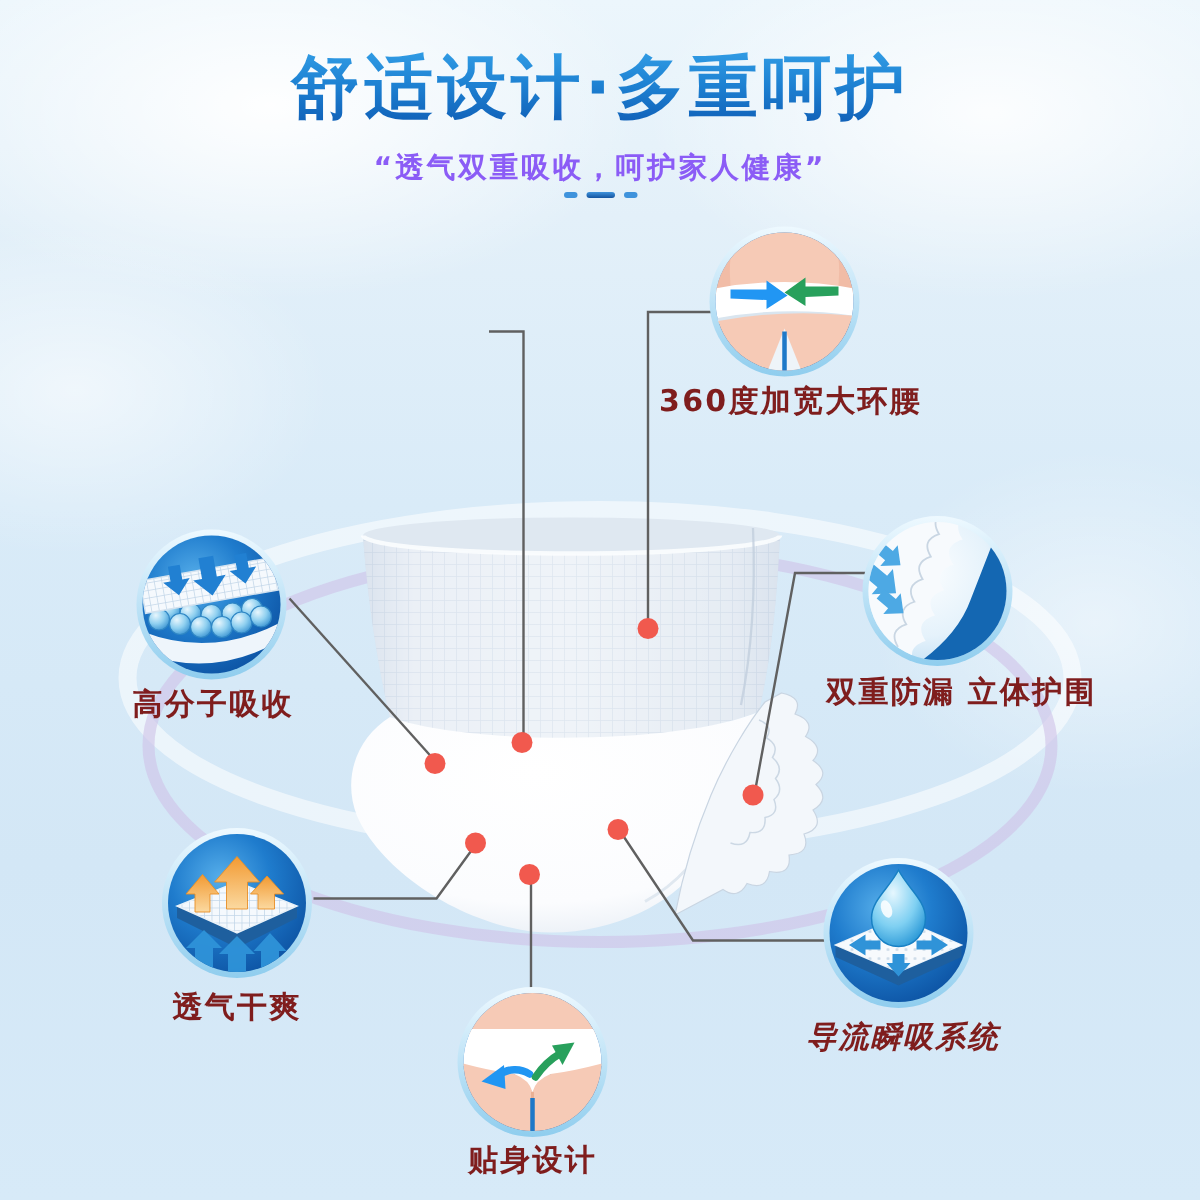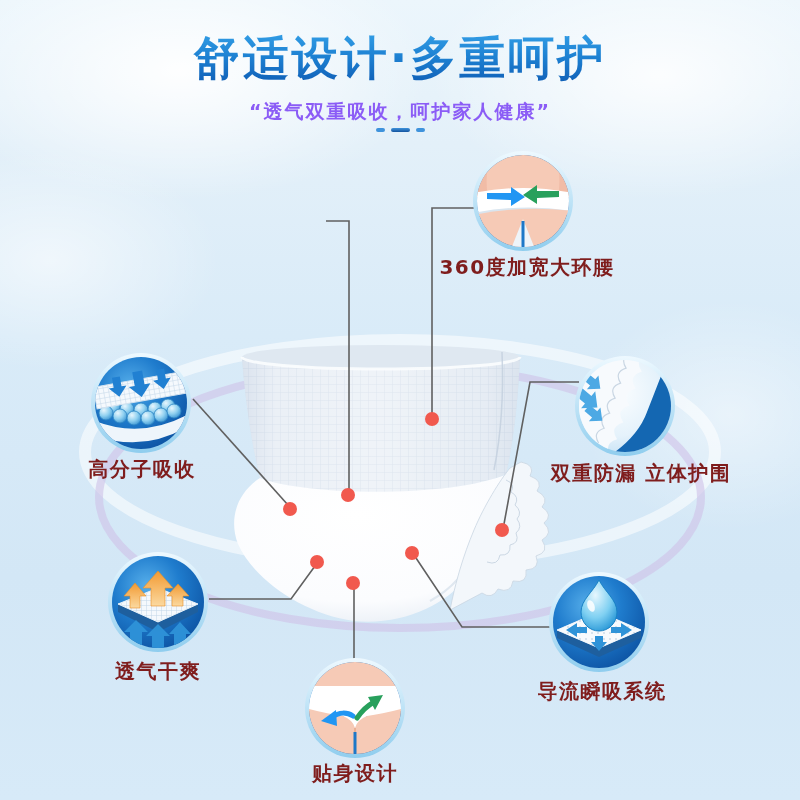--- a/index.html
+++ b/index.html
@@ -201,21 +201,21 @@
             <polygon points="26,22 34,22 34,32 39,32 30,42 21,32 26,32"></polygon>
             <polygon points="47,20 57,20 57,34 63,34 52,46 41,34 47,34"></polygon>
             <polygon points="71,22 79,22 79,32 84,32 75,42 66,32 71,32"></polygon>
           </g>
         </g>
       </g>
     </svg>
     <div class="flabel" style="left:53px;top:105px;">高分子吸收</div>
   </div>
 
-  <div class="feature" style="left:573px;top:354px;text-align:center;">
+  <div class="feature" style="left:573px;top:342px;text-align:center;">
     <svg class="ficon" width="104" height="104" viewBox="0 0 104 104">
       <circle cx="52" cy="52" r="50" fill="url(#gRim)"></circle>
       <circle cx="52" cy="52" r="46" fill="url(#gLightCircle)"></circle>
       <clipPath id="c4">
           <circle cx="52" cy="52" r="46"></circle>
         </clipPath>
       <g clip-path="url(#c4)">
         <path d="M88,22 A46,46 0 0 1 42,98 Q66,80 74,58 Q81,40 88,22 Z" fill="#1467b2"></path>
         <g transform="rotate(20 52 52)">
           <path d="M-12,-22 L56,-22 q12,9 0,18 q-12,9 0,18 q-12,9 0,18 q-12,9 0,18 q-12,9 0,18 q-12,9 0,18 q-12,9 0,18 L-12,110 Z" fill="#f7fafd"></path>
@@ -269,21 +269,21 @@
         <polygon points="52,42 94,60 52,78 10,60" fill="url(#dotsPat)" opacity="0.9"></polygon>
         <g fill="#2f93d8">
           <polygon points="40,57 30,57 30,53 19,60 30,67 30,63 40,63"></polygon>
           <polygon points="64,57 74,57 74,53 85,60 74,67 74,63 64,63"></polygon>
           <polygon points="48,66 48,72 44,72 52,81 60,72 56,72 56,66"></polygon>
         </g>
         <path d="M52,10 C58,22 70,30 70,42 A18,19 0 1 1 34,42 C34,30 46,22 52,10 Z" fill="url(#gDrop)" stroke="#1880c4" stroke-width="1"></path>
         <ellipse cx="44" cy="36" rx="3.5" ry="6" transform="rotate(-20 44 36)" fill="#ffffff" opacity="0.85"></ellipse>
       </g>
     </svg>
-    <div class="flabel" style="left:55px;top:108px;">导流瞬吸系统</div>
+    <div class="flabel" style="left:55px;top:108px;font-style:italic;">导流瞬吸系统</div>
   </div>
 
   <div class="feature" style="left:303px;top:656px;text-align:center;">
     <svg class="ficon" width="104" height="104" viewBox="0 0 104 104">
       <circle cx="52" cy="52" r="50" fill="url(#gRim)"></circle>
       <circle cx="52" cy="52" r="46" fill="url(#gBlueCircle)"></circle>
       <clipPath id="c7">
           <circle cx="52" cy="52" r="46"></circle>
         </clipPath>
       <g clip-path="url(#c7)">

